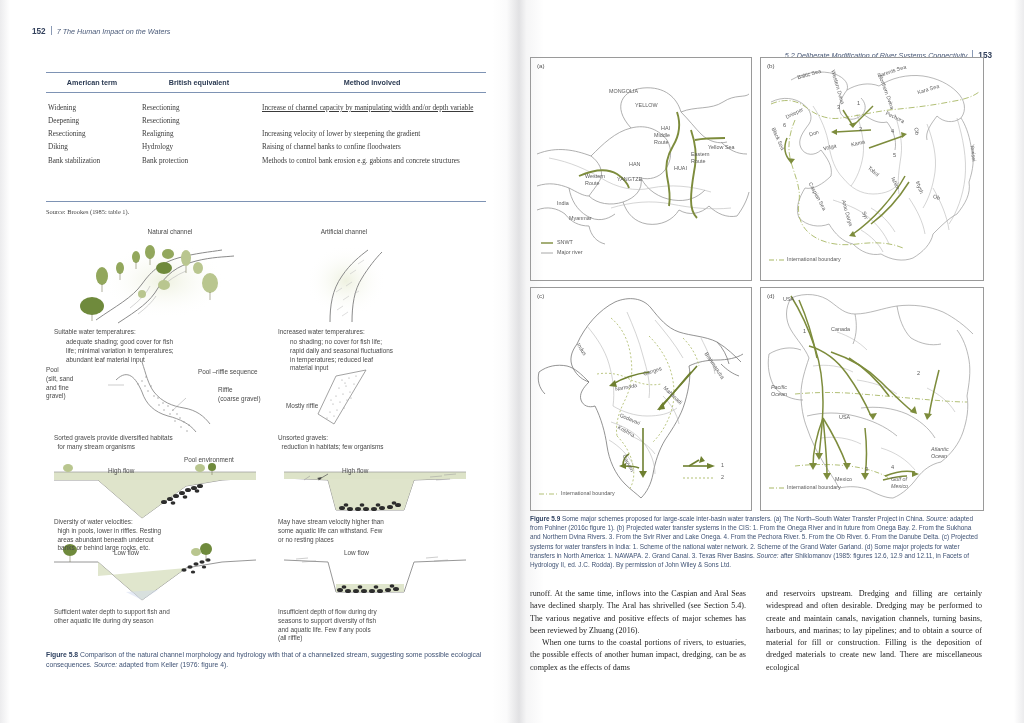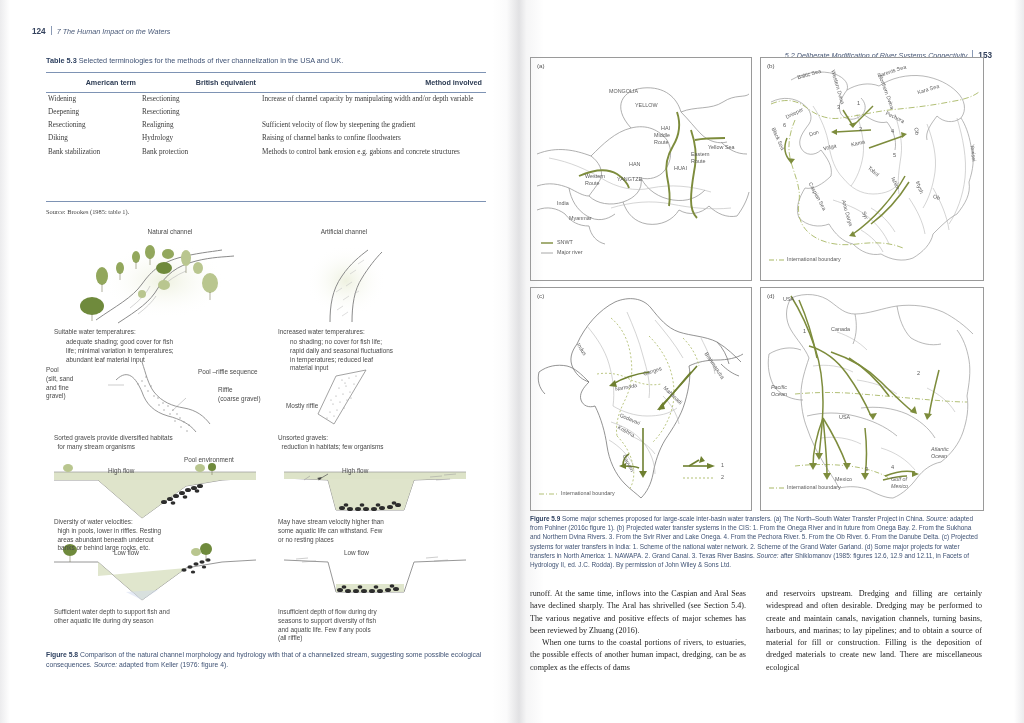--- a/index.html
+++ b/index.html
@@ -30,26 +30,26 @@
   .runhead .ttl{font-style:italic;}
   .rh-left{left:32px;}
   .rh-left .rule{display:inline-block;width:1px;height:9px;background:#8a9ab5;vertical-align:-1px;margin:0 5px;}
   .rh-right{right:32px;margin-top:24px;}
   .rh-right .rule{display:inline-block;width:1px;height:9px;background:#8a9ab5;vertical-align:-1px;margin:0 5px;}
 
   
   .tbl-cap{position:absolute;left:46px;top:56px;width:440px;font-size:7.3px;color:#3f5274;}
   .tbl-cap b{color:#2e4160;}
   table.t53{position:absolute;left:46px;top:72px;width:440px;border-collapse:collapse;}
-  table.t53 th{font-size:7.2px;font-weight:bold;color:#2b3a52;text-align:right;
+  table.t53 th{font-size:7.2px;font-weight:bold;color:#2b3a52;text-align:center;
     padding:5px 4px 5px 2px;border-top:1.1px solid #7e93b4;border-bottom:1.1px solid #7e93b4;}
   table.t53 td{font-size:7.2px;color:#3a3a3a;padding:2.2px 6px 2.2px 2px;vertical-align:top;line-height:1.22;
     font-family:"Liberation Serif",serif;}
   table.t53 tr.last td{padding-bottom:6px;}
-  table.t53 tbody tr:first-child td{padding-top:2px;}
+  table.t53 tbody tr:first-child td{padding-top:11px;}
   .tbl-bottom{position:absolute;left:46px;top:201px;width:440px;height:1.1px;background:#7e93b4;}
   .tbl-src{position:absolute;left:46px;top:208px;font-size:6.4px;color:#454545;font-family:"Liberation Serif",serif;font-style:italic;}
   .tbl-src span{font-style:normal;}
   .c1{width:86px;} .c2{width:112px;} .c3{width:auto;}
 
   
   .f58{position:absolute;left:46px;top:228px;width:448px;height:410px;}
   .f58 .lbl{position:absolute;font-size:6.4px;color:#4a4a4a;line-height:1.38;white-space:pre;}
   .f58 .lbl.ctr{text-align:center;}
   .f58 svg{position:absolute;left:0;top:0;}
@@ -80,51 +80,47 @@
   .bc2{left:766px;}
 </style>
 </head>
 <body>
 
 <div class="spread">
 
   <div class="page page-left">
 
     <div class="runhead rh-left">
-      <span class="folio">124</span><span class="rule"></span><span class="ttl">7  The Human Impact on the Waters</span>
+      <span class="folio">152</span><span class="rule"></span><span class="ttl">7  The Human Impact on the Waters</span>
     </div>
 
-    <div class="tbl-cap">
-      <b>Table 5.3</b>
-      <span>Selected terminologies for the methods of river channelization in the USA and UK.</span>
-    </div>
 
     <table class="t53">
       <thead>
         <tr>
           <th class="c1">American term</th>
           <th class="c2">British equivalent</th>
           <th class="c3">Method involved</th>
         </tr>
       </thead>
       <tbody id="tbody-53">
           <tr>
             <td class="c1" style="white-space: pre-line;">Widening</td>
             <td class="c2" style="white-space: pre-line;">Resectioning</td>
-            <td class="c3" style="white-space: pre-line;">Increase of channel capacity by manipulating width and/or depth variable</td>
+            <td class="c3" style="white-space: pre-line; text-decoration: underline;">Increase of channel capacity by manipulating width and/or depth variable</td>
           </tr>
           <tr>
             <td class="c1" style="white-space: pre-line;">Deepening</td>
             <td class="c2" style="white-space: pre-line;">Resectioning</td>
             <td class="c3" style="white-space: pre-line;"></td>
           </tr>
           <tr>
             <td class="c1" style="white-space: pre-line;">Resectioning</td>
             <td class="c2" style="white-space: pre-line;">Realigning</td>
-            <td class="c3" style="white-space: pre-line;">Sufficient velocity of flow by steepening the gradient</td>
+            <td class="c3" style="white-space: pre-line;">Increasing velocity of lower by steepening the gradient</td>
           </tr>
           <tr>
             <td class="c1" style="white-space: pre-line;">Diking</td>
             <td class="c2" style="white-space: pre-line;">Hydrology</td>
             <td class="c3" style="white-space: pre-line;">Raising of channel banks to confine floodwaters</td>
           </tr>
           <tr>
             <td class="c1" style="white-space: pre-line;">Bank stabilization</td>
             <td class="c2" style="white-space: pre-line;">Bank protection</td>
             <td class="c3" style="white-space: pre-line; margin-top: 44px;">Methods to control bank erosion e.g. gabions and concrete structures</td>

